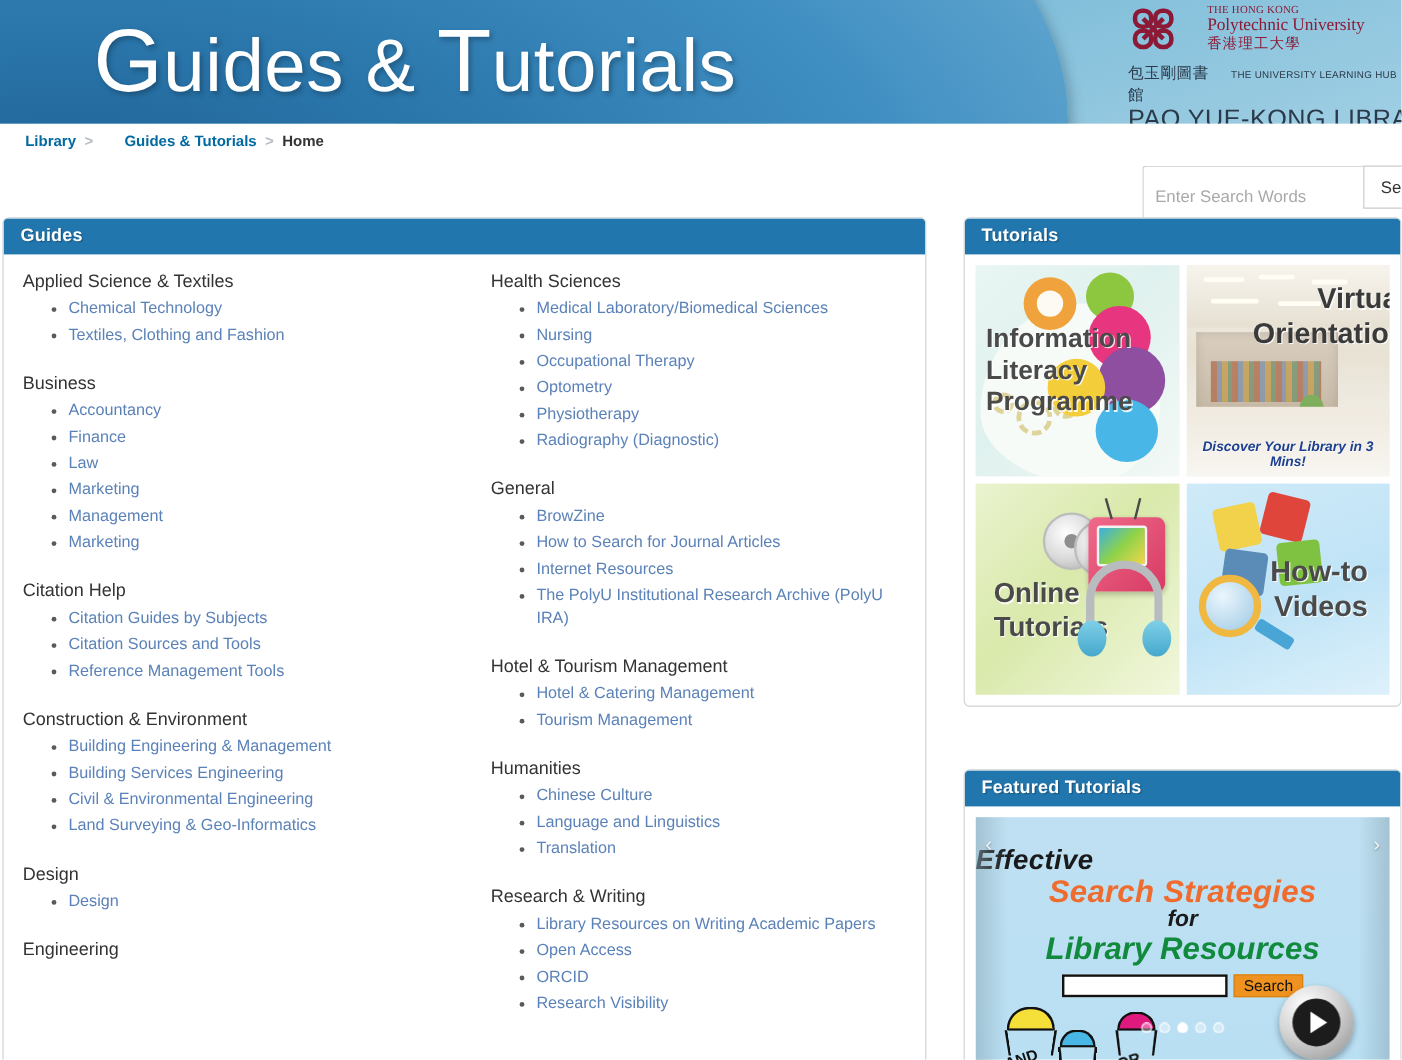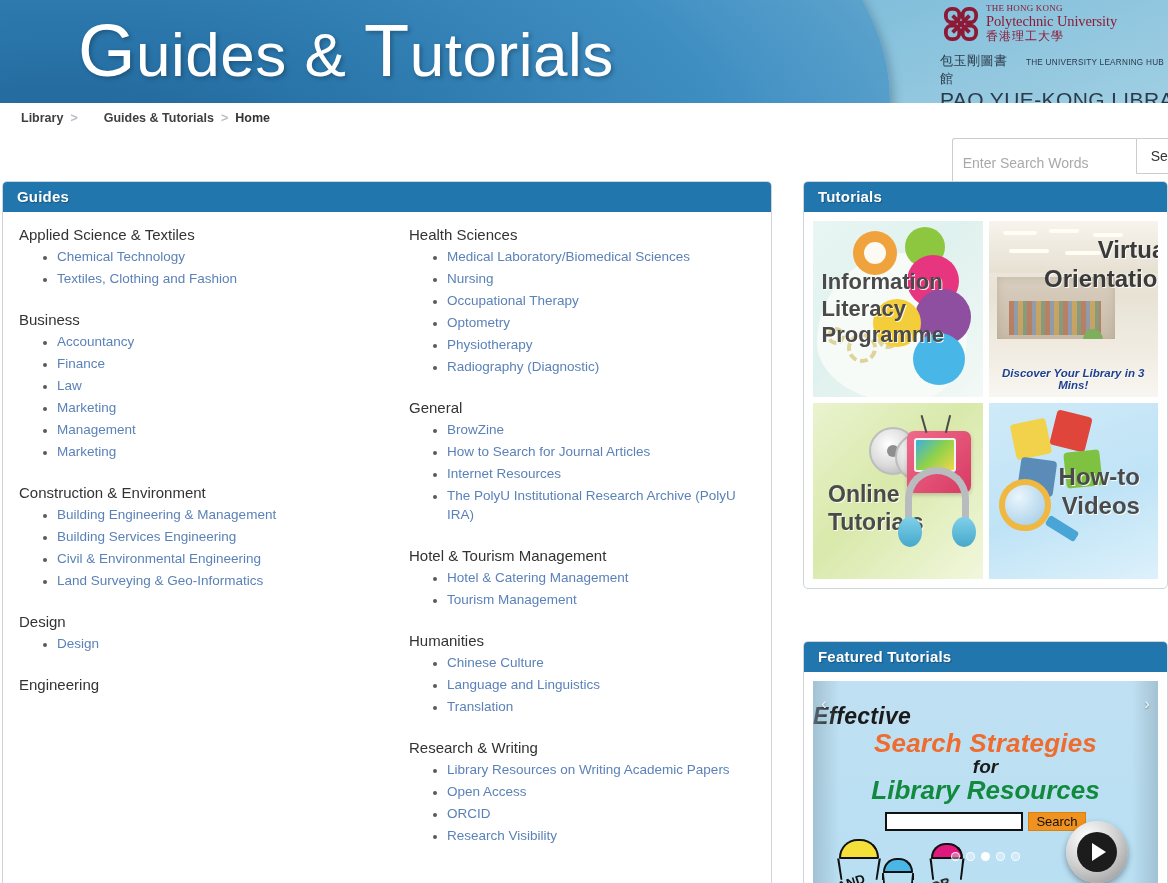--- a/index.html
+++ b/index.html
@@ -86,21 +86,21 @@
   }
   .banner-title .cap { font-size: 74px; }
 
   
   .logo-block {
     position: absolute;
     right: 4px; top: 2px;
     width: 224px;
     text-align: left;
   }
-  .uni-row { display: flex; align-items: flex-start; gap: 4px; }
+  .uni-row { display: flex; align-items: flex-start; gap: 24px; }
   .knot { width: 42px; height: 42px; flex: 0 0 42px; margin-top: 1px; }
   .uni-text { padding-top: 1px; }
   .uni-l1 {
     font-family: "Liberation Serif", serif;
     font-size: 9px; color: #8c1a36; letter-spacing: .2px;
     text-transform: uppercase; line-height: 10px;
   }
   .uni-l2 {
     font-family: "Liberation Serif", serif;
     font-size: 14.5px; color: #8c1a36; letter-spacing: -0.1px;
@@ -135,21 +135,21 @@
 
   
   .breadcrumb {
     height: 30px;
     display: flex; align-items: center;
     padding-left: 2px;
     font-size: 12.5px;
     font-weight: bold;
     gap: 7px;
   }
-  .breadcrumb a { color: #404040; text-decoration: none; padding-left: 19px; }
+  .breadcrumb a { color: #0369a1; text-decoration: none; padding-left: 19px; }
   .breadcrumb .sep { color: #b9bec4; font-weight: bold; }
   .breadcrumb .current { color: #333333; }
 
   
   .search-row {
     position: relative;
     height: 48px;
   }
   .search-box {
     position: absolute;
@@ -581,20 +581,28 @@
               <ul class="subject-list">
                 <li><a href="#">Accountancy</a></li>
                 <li><a href="#">Finance</a></li>
                 <li><a href="#">Law</a></li>
                 <li><a href="#">Marketing</a></li>
                 <li><a href="#">Management</a></li>
                 <li><a href="#">Marketing</a></li>
               </ul>
             </div>
 
+            <div class="subject-group">
+              <h3 class="subject-title">Citation Help</h3>
+              <ul class="subject-list">
+                <li><a href="#">Citation Guides by Subjects</a></li>
+                <li><a href="#">Citation Sources and Tools</a></li>
+                <li><a href="#">Reference Management Tools</a></li>
+              </ul>
+            </div>
 
             <div class="subject-group">
               <h3 class="subject-title">Construction &amp; Environment</h3>
               <ul class="subject-list">
                 <li><a href="#">Building Engineering &amp; Management</a></li>
                 <li><a href="#">Building Services Engineering</a></li>
                 <li><a href="#">Civil &amp; Environmental Engineering</a></li>
                 <li><a href="#">Land Surveying &amp; Geo-Informatics</a></li>
               </ul>
             </div>

